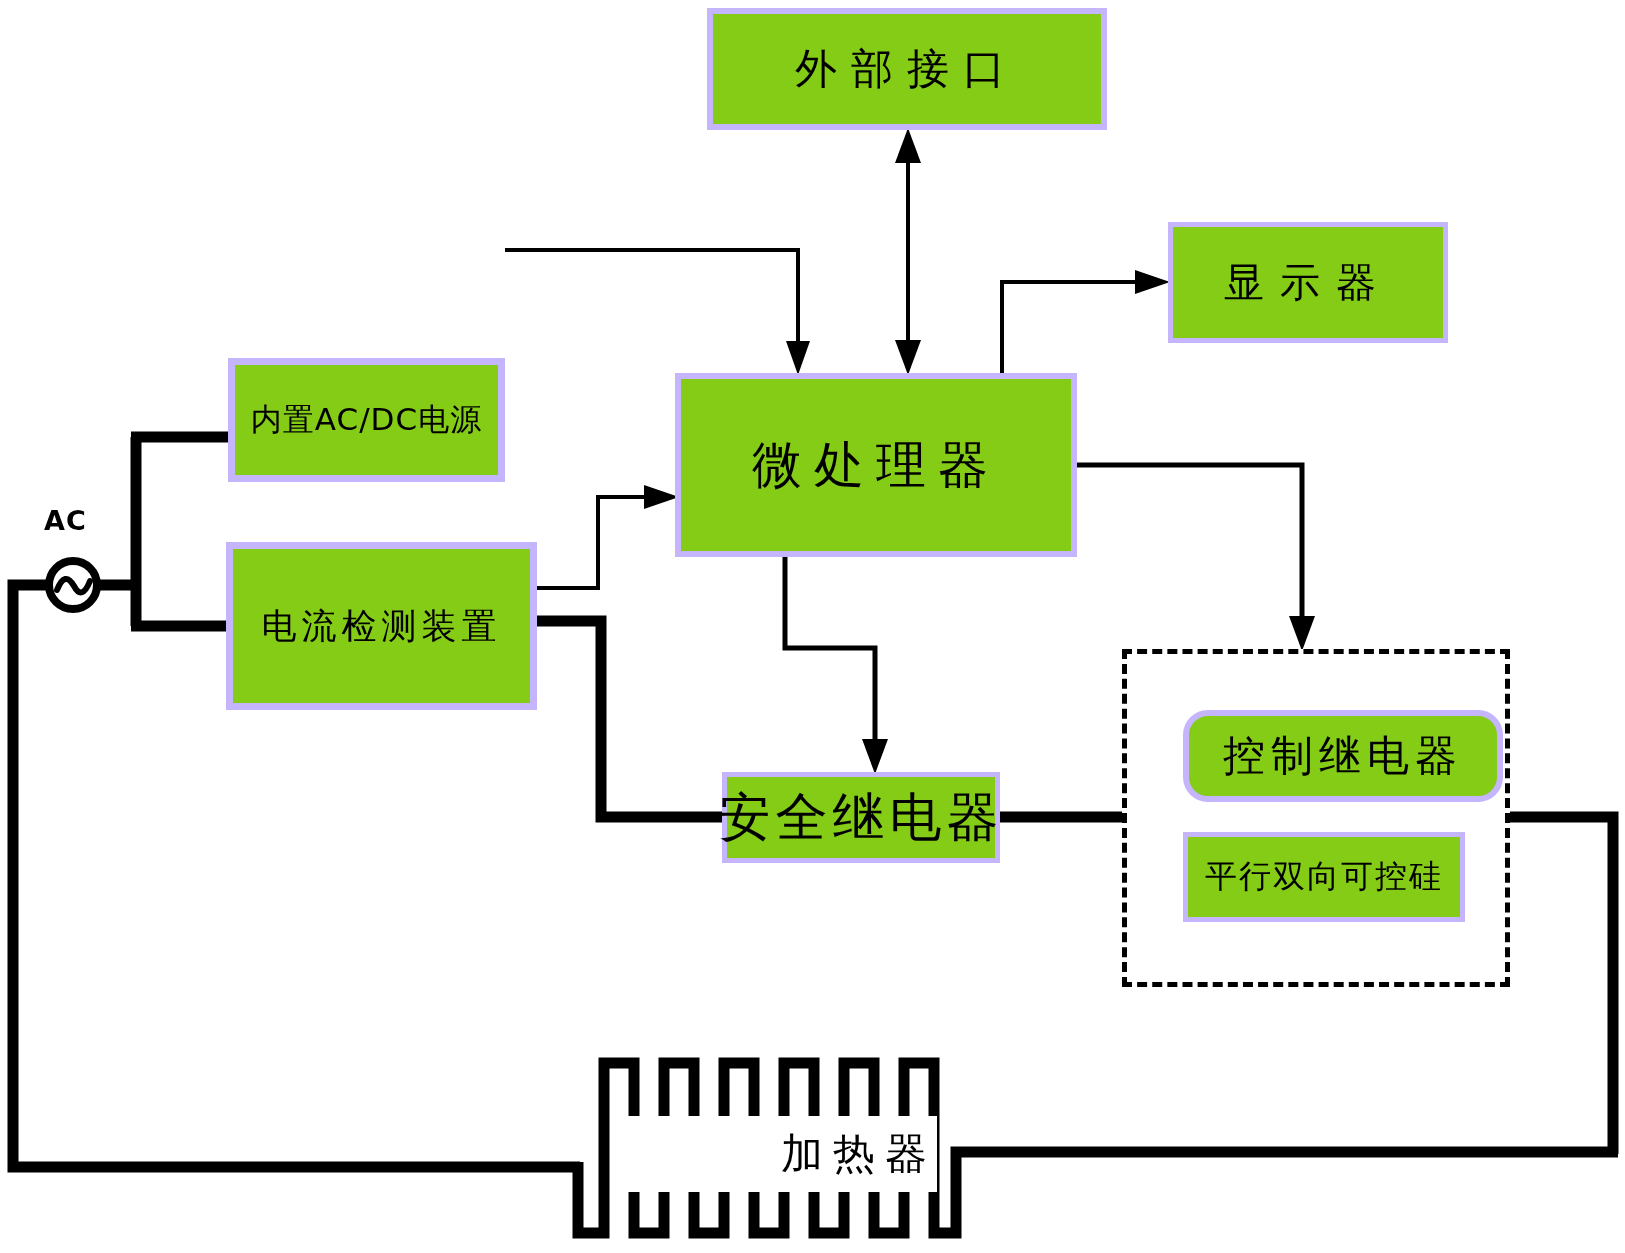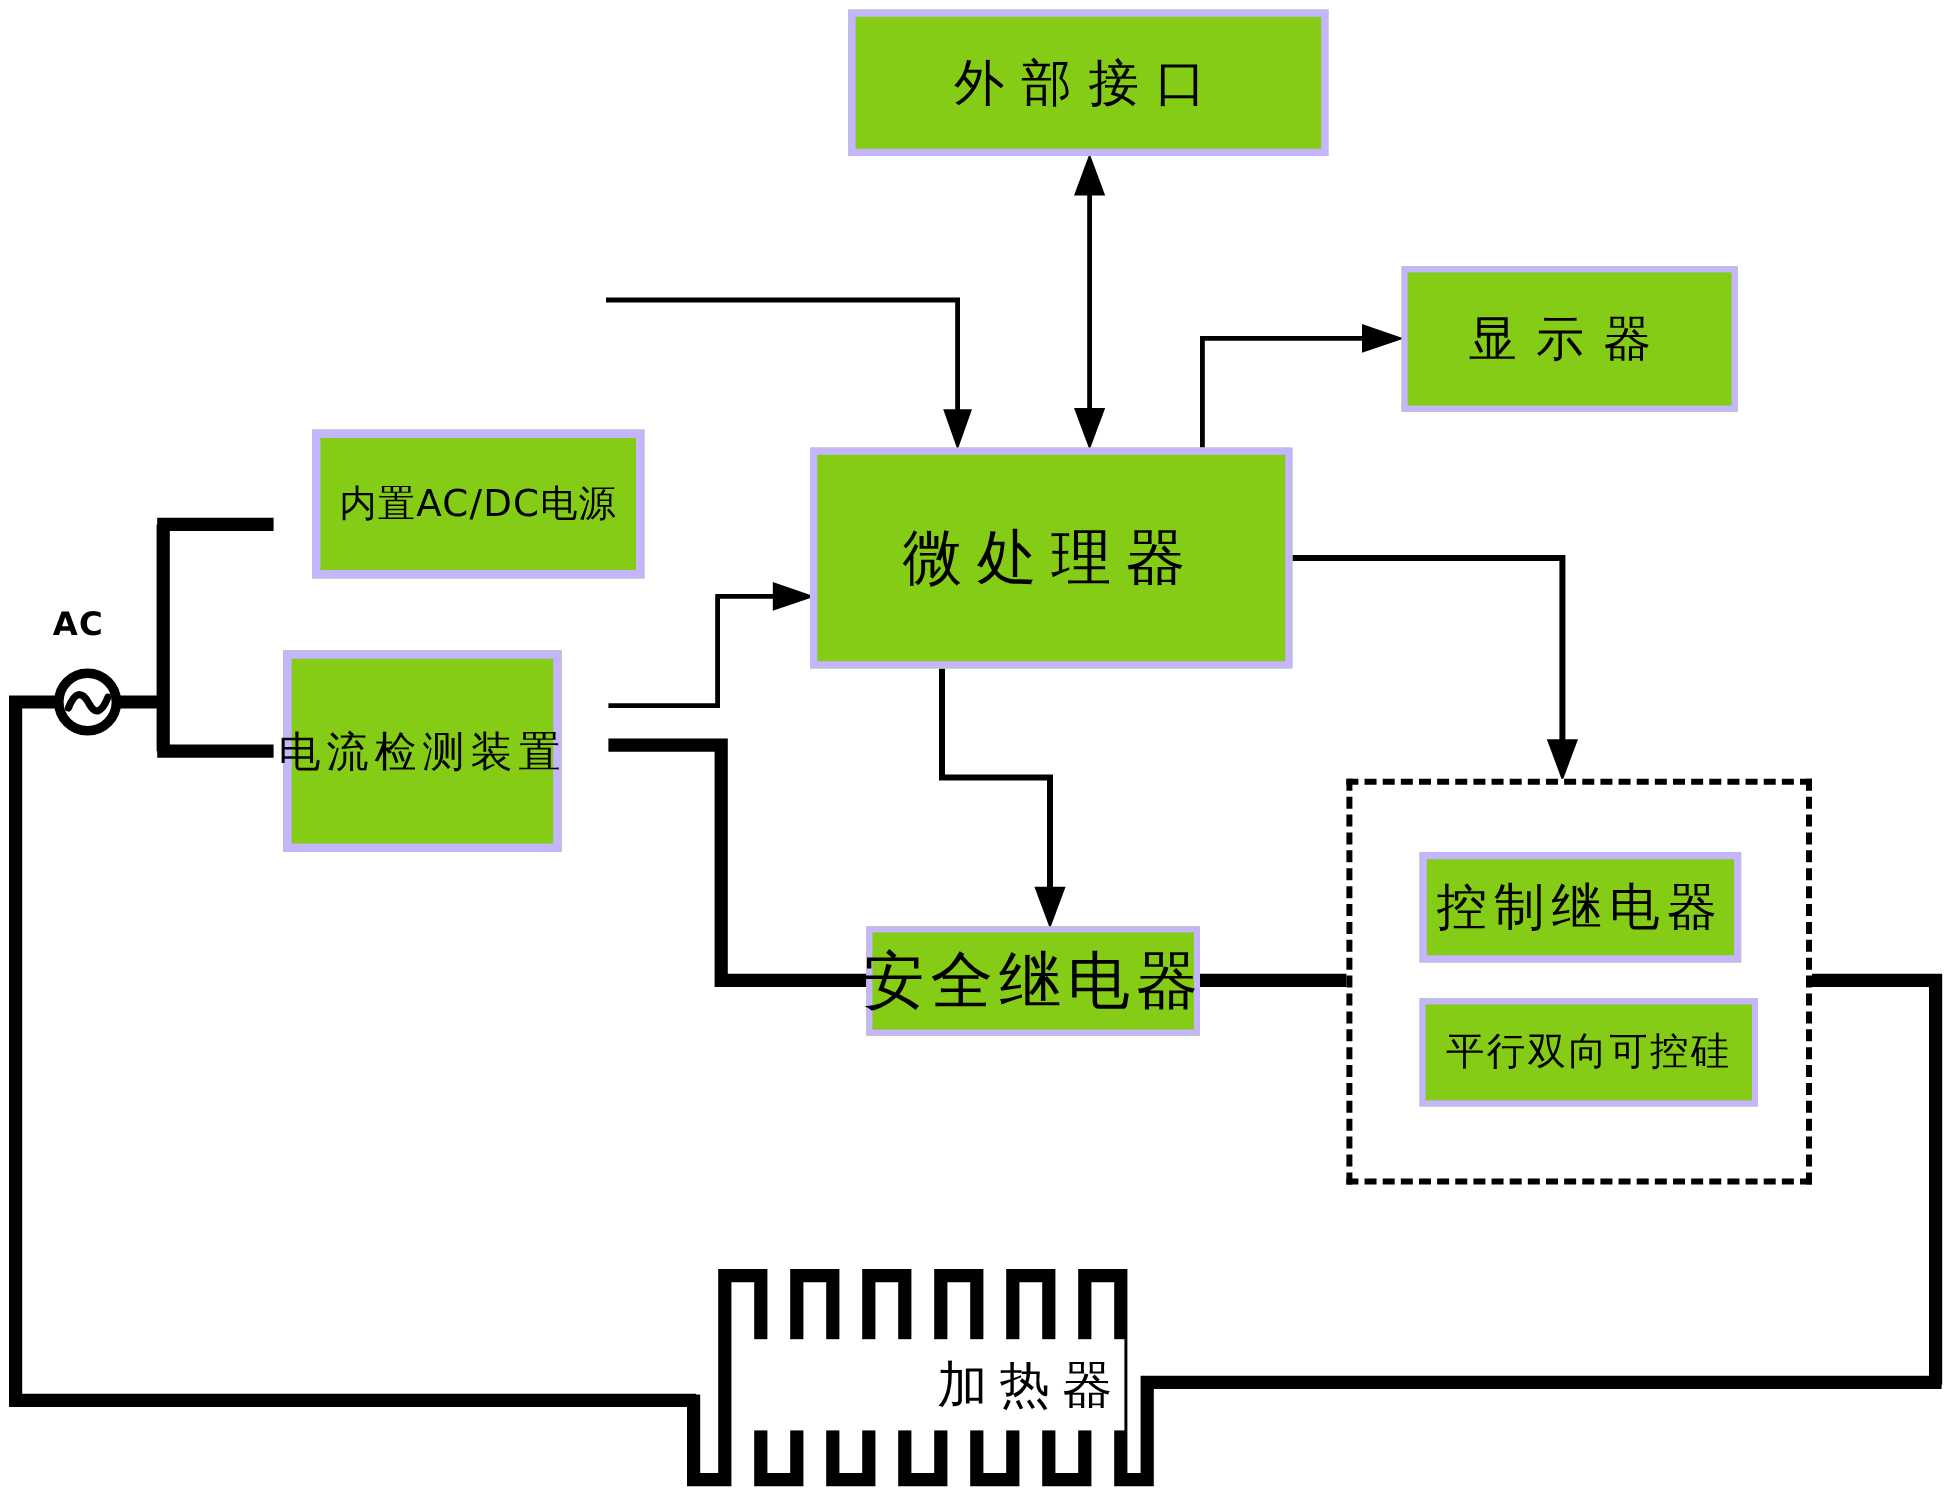--- a/index.html
+++ b/index.html
@@ -91,41 +91,41 @@
 
   <div class="ac-label" style="left:44px;top:505px;">AC</div>
 
   <div class="dashedbox" style="left:1122px;top:649px;width:388px;height:338px;"></div>
 
   <div class="box" style="left:707px;top:8px;width:400px;height:122px;border-width:6px;font-size:42px;letter-spacing:14px;">
     <span>外部接口</span>
   </div>
 
 
-  <div class="box" style="left:228px;top:358px;width:277px;height:124px;border-width:7px;font-size:31px;letter-spacing:1px;margin-left:32px;">
+  <div class="box" style="left:228px;top:358px;width:277px;height:124px;border-width:7px;font-size:31px;letter-spacing:1px;">
     <span>内置AC/DC电源</span>
   </div>
 
-  <div class="box" style="left:236px;top:542px;width:232px;height:168px;border-width:7px;font-size:35px;letter-spacing:5px;">
+  <div class="box" style="left:226px;top:542px;width:311px;height:168px;border-width:7px;font-size:35px;letter-spacing:5px;">
     <span>电流检测装置</span>
   </div>
 
   <div class="box" style="left:675px;top:373px;width:402px;height:184px;border-width:6px;font-size:50px;letter-spacing:12px;">
     <span>微处理器</span>
   </div>
 
   <div class="box" style="left:1168px;top:222px;width:280px;height:121px;border-width:5px;font-size:40px;letter-spacing:16px;">
     <span>显示器</span>
   </div>
 
   <div class="box" style="left:722px;top:772px;width:278px;height:91px;border-width:5px;font-size:52px;letter-spacing:5px;">
     <span>安全继电器</span>
   </div>
 
-  <div class="box" style="left:1183px;top:710px;width:268px;height:92px;border-width:6px;font-size:42px;letter-spacing:6px;">
+  <div class="box" style="left:1183px;top:710px;width:320px;height:92px;border-width:6px;font-size:42px;letter-spacing:6px;border-radius:25px;">
     <span>控制继电器</span>
   </div>
 
   <div class="box" style="left:1183px;top:832px;width:282px;height:90px;border-width:5px;font-size:32px;letter-spacing:2px;">
     <span>平行双向可控硅</span>
   </div>
 
   <div class="plain-label" style="left:625px;top:1116px;width:312px;height:76px;font-size:42px;letter-spacing:10px;justify-content:flex-end;">
     <span>加热器</span>
   </div>

